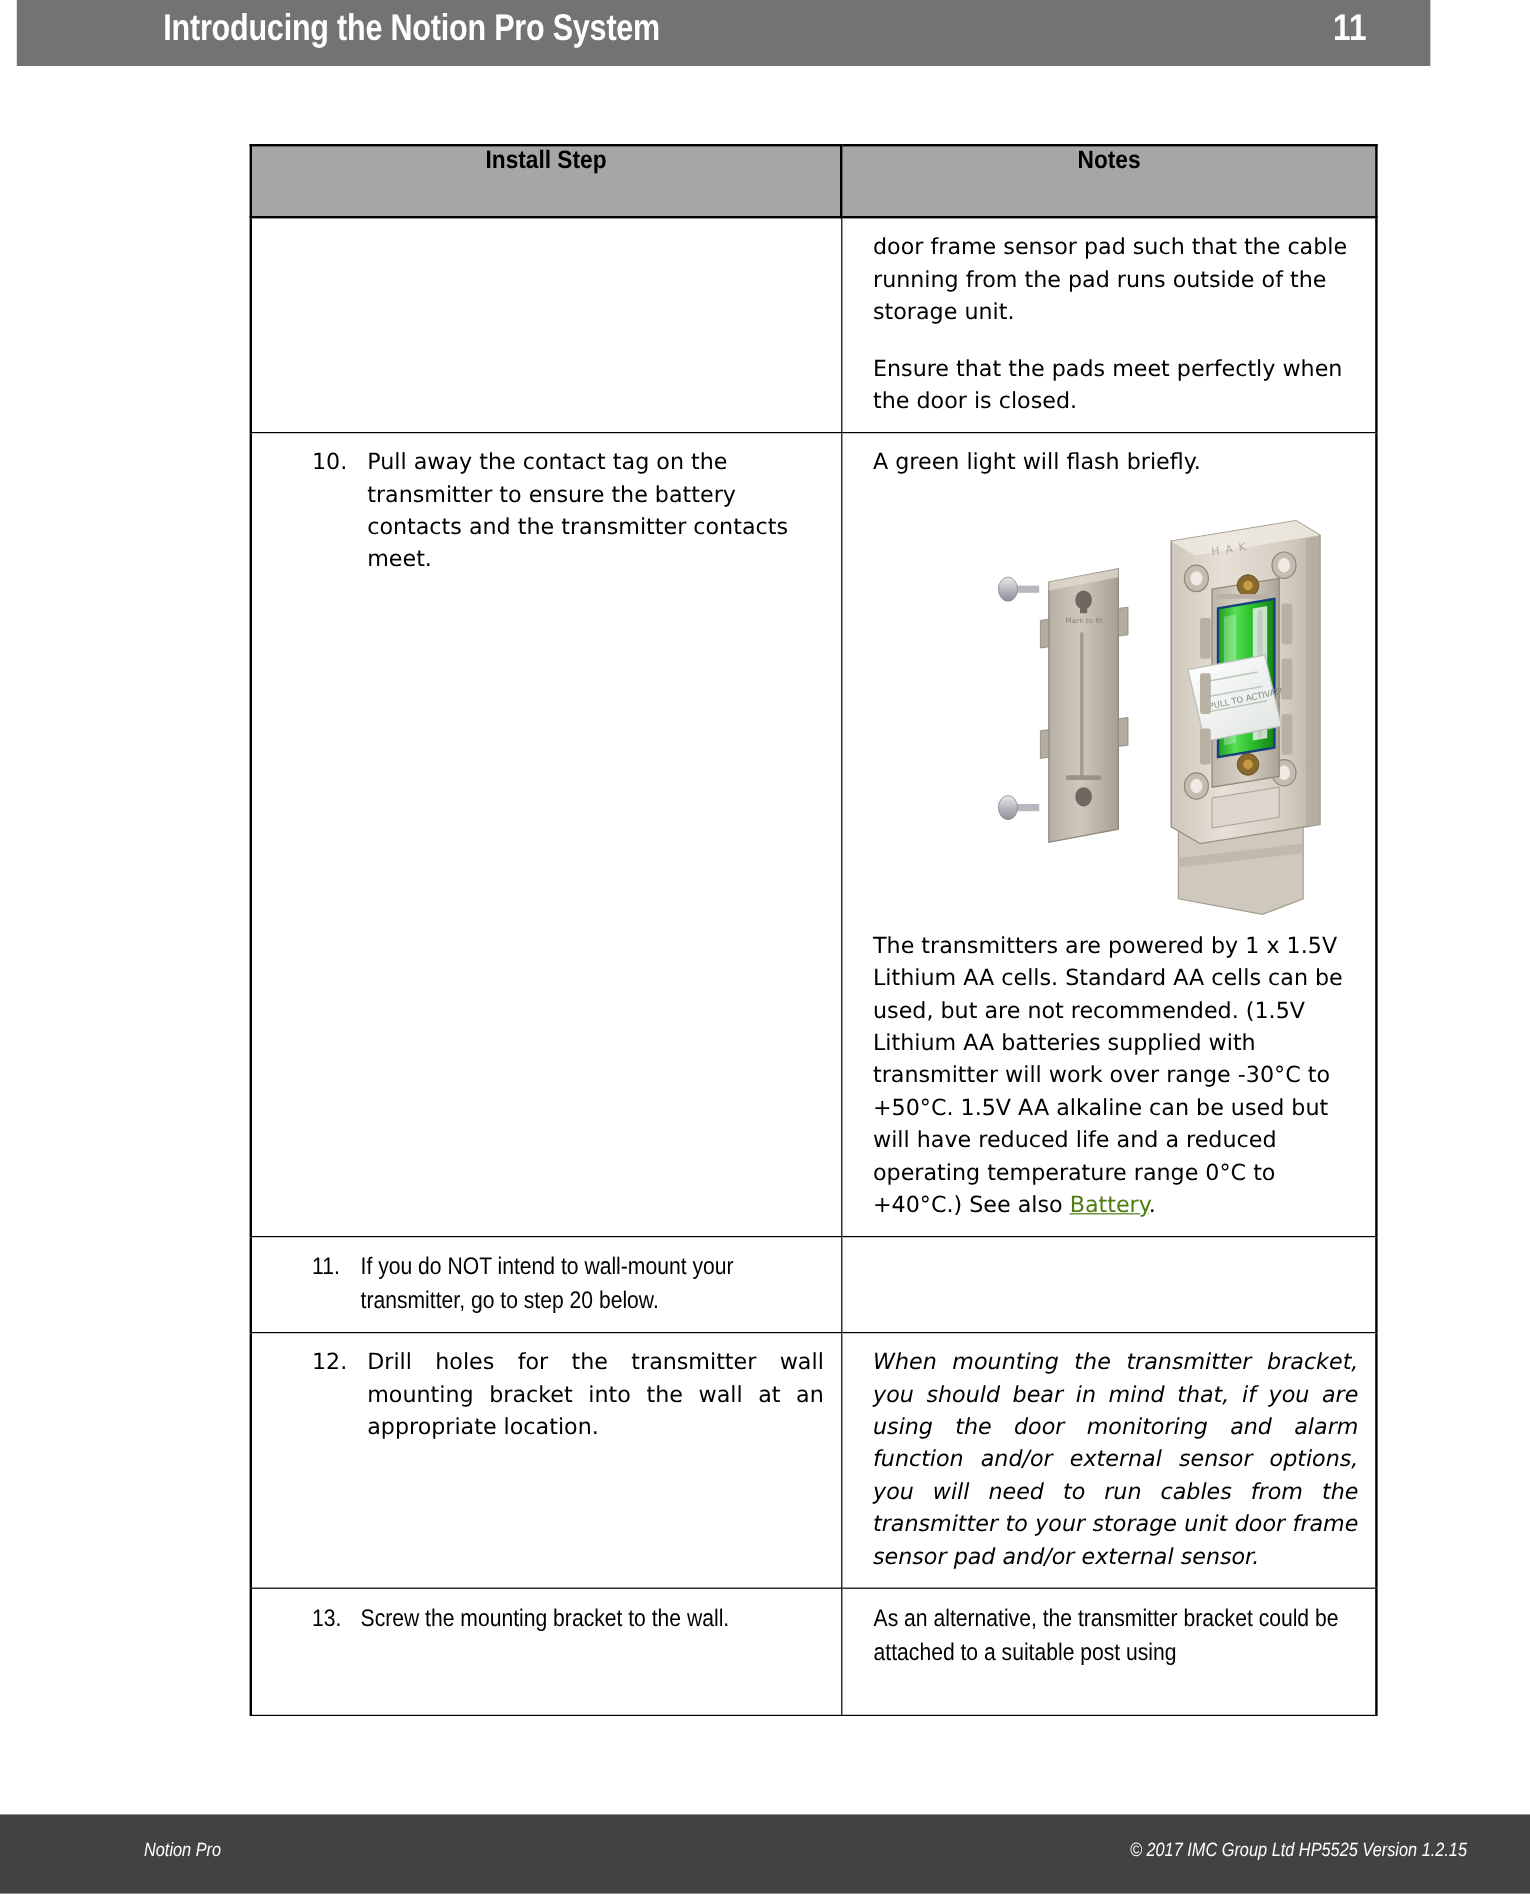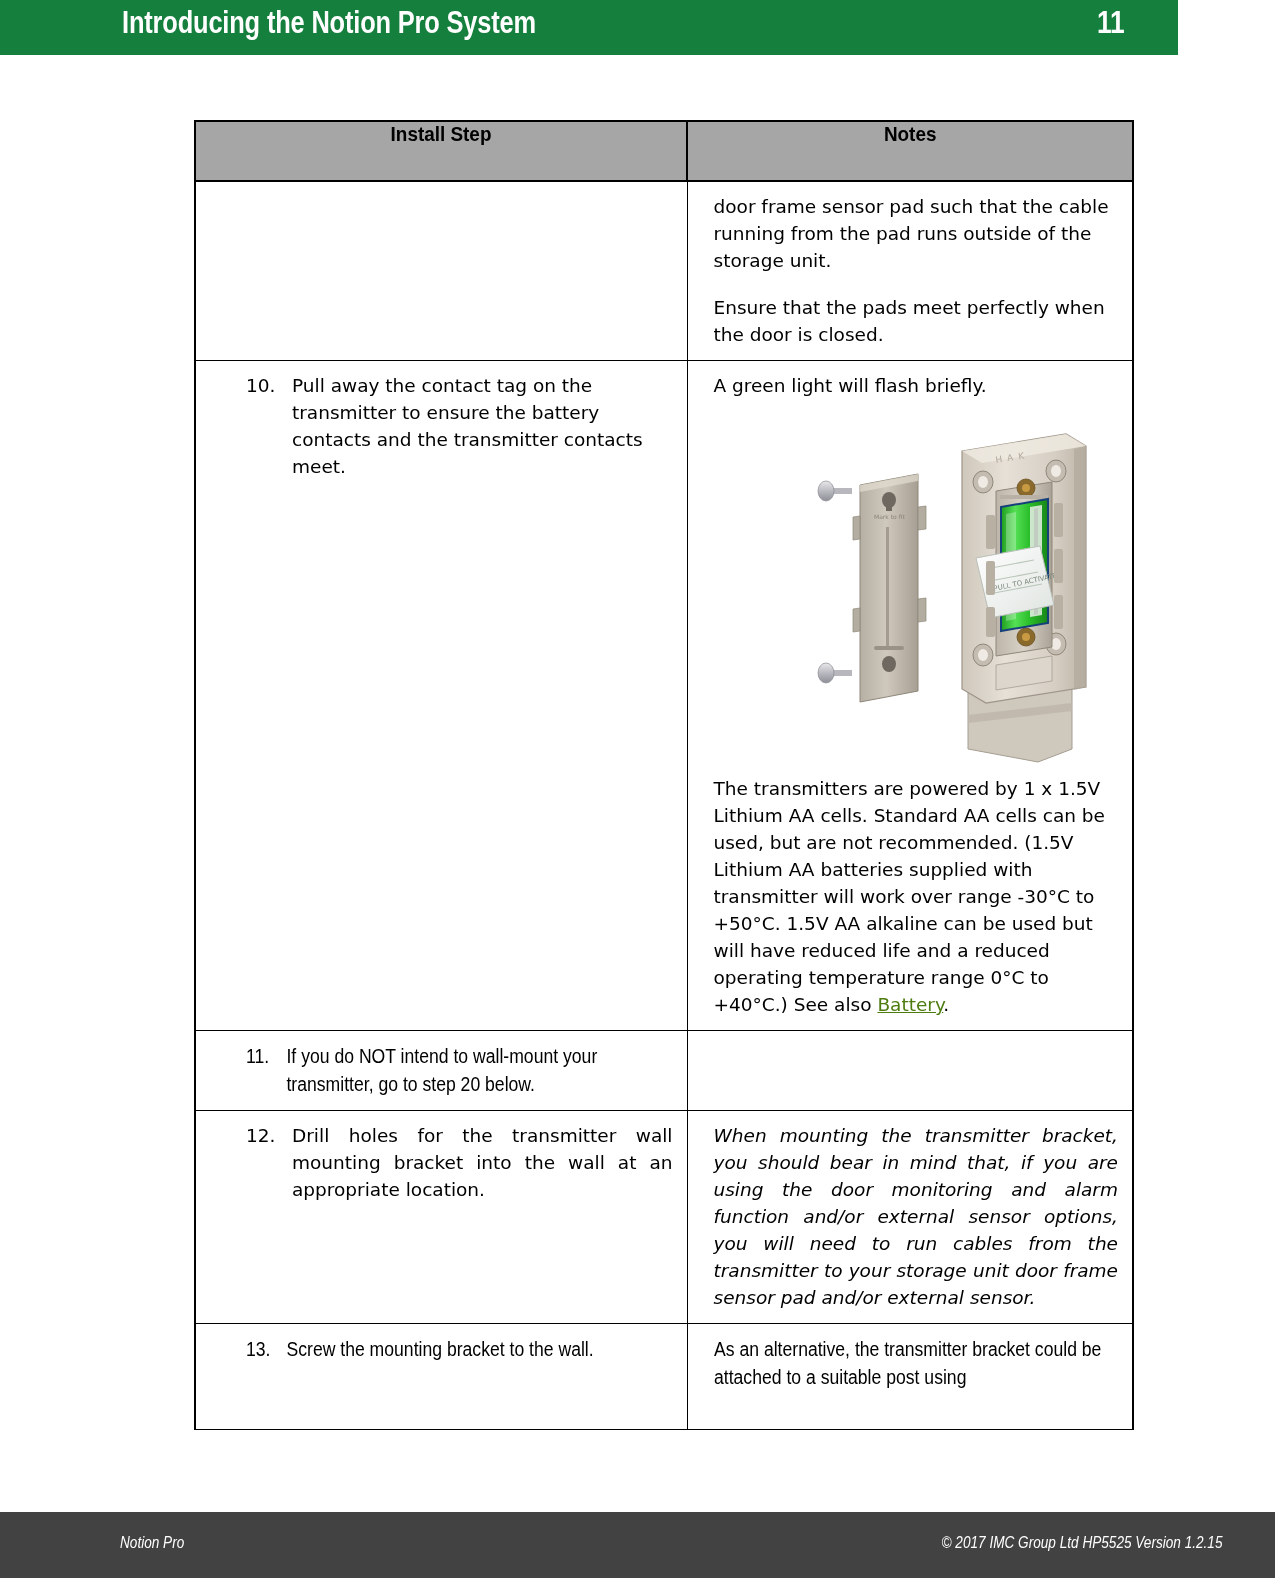--- a/index.html
+++ b/index.html
@@ -14,24 +14,24 @@
     position: relative;
     font-family: "DejaVu Sans", sans-serif;
     color: #000000;
     overflow: hidden;
   }
 
   
   .page-header {
     position: absolute;
     top: 0;
-    left: 0;
+    left: 14px;
     width: 1178px;
     height: 55px;
-    background: #15803d;
+    background: #737373;
     box-sizing: border-box;
   }
   .page-header-title {
     position: absolute;
     left: 122px;
     top: 2px;
     font-family: "Liberation Sans Narrow", "Liberation Sans", sans-serif;
     font-size: 31px;
     font-weight: bold;
     color: #ffffff;
@@ -84,21 +84,21 @@
     font-size: 16px;
     color: #ffffff;
     transform: scaleX(0.85);
     transform-origin: right center;
     white-space: nowrap;
   }
 
   
   .table-wrap {
     position: absolute;
-    left: 194px;
+    left: 208px;
     top: 120px;
     width: 1030px;
   }
   table.install-table {
     border-collapse: collapse;
     width: 938px;
     table-layout: fixed;
   }
   table.install-table td,
   table.install-table th {

